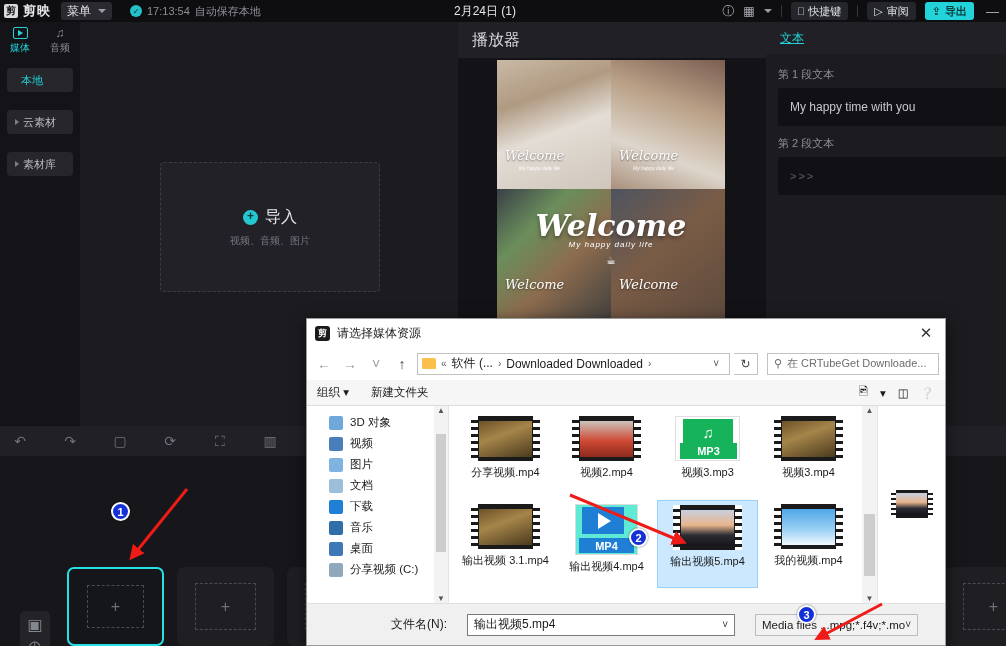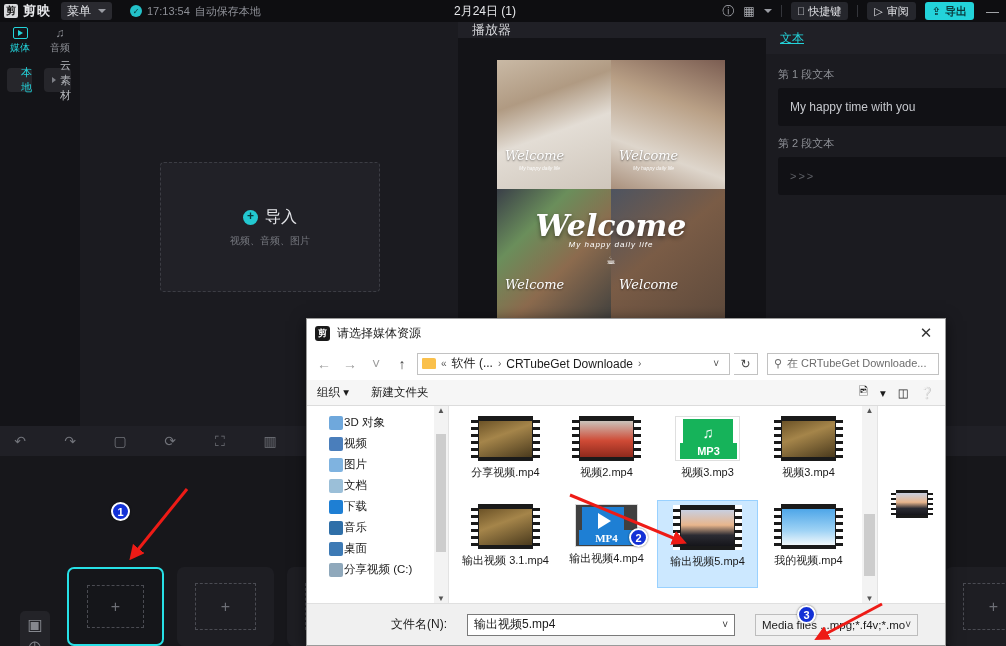--- a/index.html
+++ b/index.html
@@ -53,21 +53,21 @@
   .leftpanel { position: absolute; top: 22px; left: 0; width: 80px; height: 404px; background: #141418; }
   .tabrow { display: flex; height: 38px; }
   .tabitem { flex: 1; display: flex; flex-direction: column; align-items: center;
              justify-content: center; gap: 2px; font-size: 10px; color: #8b8d93; }
   .tabitem.active { color: #23d3da; }
   .tabicon { font-size: 12px; line-height: 12px; }
   .tabicon-box { width: 15px; height: 12px; border: 1.4px solid currentColor; border-radius: 2px;
                  display: flex; align-items: center; justify-content: center; }
   .tabicon-box::after { content: ""; border-left: 5px solid currentColor;
                         border-top: 3.5px solid transparent; border-bottom: 3.5px solid transparent; }
-  .navlist { padding: 8px 7px 0 7px; display: flex; flex-direction: row; gap: 12px; }
+  .navlist { padding: 8px 7px 0 7px; display: flex; flex-direction: column; gap: 18px; }
   .navitem { height: 24px; background: #26262b; border-radius: 4px;
              display: flex; align-items: center; padding-left: 8px;
              font-size: 11px; color: #b9bbc0; gap: 4px; }
   .navitem.active { color: #23d3da; padding-left: 14px; }
   .tri { width: 0; height: 0; border-top: 3px solid transparent;
          border-bottom: 3px solid transparent; border-left: 4px solid #7d7f86; }
 
   
   .mediaarea { position: absolute; top: 22px; left: 80px; width: 378px; height: 404px; background: #1b1b20; }
   .dropzone {
@@ -76,22 +76,22 @@
     display: flex; flex-direction: column; align-items: center; justify-content: center; gap: 6px;
   }
   .import-row { display: flex; align-items: center; gap: 7px; }
   .plus-circle { width: 15px; height: 15px; border-radius: 50%; background: #23c8d0;
                  color: #07383a; font-size: 12px; line-height: 13px; text-align: center; font-weight: bold; }
   .import-label { color: #e4e5e9; font-size: 16px; }
   .import-sub { color: #76787f; font-size: 10px; }
 
   
   .player { position: absolute; top: 22px; left: 458px; width: 308px; height: 404px; background: #131317; }
-  .player-head { height: 16px; background: #202026; display: flex; align-items: center;
-                 padding-left: 14px; color: #d6d7db; font-size: 13px; }
+  .player-head { height: 36px; background: #202026; display: flex; align-items: center;
+                 padding-left: 14px; color: #d6d7db; font-size: 16px; }
   .video-wrap { position: absolute; top: 38px; left: 39px; width: 228px; height: 258px; overflow: hidden; background: #000; }
   .collage { display: grid; grid-template-columns: 1fr 1fr; width: 228px; height: 258px; }
   .cell { position: relative; overflow: hidden; }
   .c-a { background: linear-gradient(160deg,#c9b9a5 0%,#b09a82 30%,#e3ddd5 55%,#cfc6bb 100%); }
   .c-b { background: linear-gradient(200deg,#7b5d52 0%,#b9a086 35%,#ded6cc 70%,#a9907c 100%); }
   .c-c { background: linear-gradient(135deg,#3a3f48 0%,#6a8e5b 30%,#8c6b4e 60%,#43423f 100%); }
   .c-d { background: linear-gradient(140deg,#4e5460 0%,#7a5c46 45%,#5e4a3c 100%); }
   .welcome-sm { position: absolute; left: 8px; bottom: 26px; color: #fff; font-size: 13px;
                 font-family: "DejaVu Serif", serif; font-style: italic; text-shadow: 0 1px 2px rgba(0,0,0,.5); }
   .tiny-sub { position: absolute; left: 22px; bottom: 18px; color: #fff; font-size: 5px;
@@ -170,21 +170,21 @@
              font-size: 12px; color: #444; }
   .searchbox { width: 172px; height: 22px; border: 1px solid #c2c2c2; background: #fff;
                display: flex; align-items: center; gap: 5px; padding: 0 6px;
                font-size: 11px; color: #6d6d6d; margin-left: 5px; }
   .dlg-cmd { height: 26px; background: #f6f6f6; border-bottom: 1px solid #dcdcdc;
              display: flex; align-items: center; padding: 0 10px; gap: 22px; font-size: 11.5px; }
   .cmd-right { margin-left: auto; display: flex; align-items: center; gap: 12px; }
   .dlg-main { display: flex; height: 197px; background: #fff; }
   .tree { width: 142px; background: #fff; border-right: 1px solid #e3e3e3;
           position: relative; padding-top: 6px; }
-  .tree-item { height: 21px; display: flex; align-items: center; gap: 1px;
+  .tree-item { height: 21px; display: flex; align-items: center; gap: 7px;
                padding-left: 22px; font-size: 11.5px; color: #1b1b1b; }
   .tree-item.sel { background: #e6e6e6; }
   .ti-ico { width: 14px; height: 14px; border-radius: 2px; display: inline-block; flex: none; }
   .tree-scroll { position: absolute; right: 0; top: 0; width: 14px; height: 197px;
                  background: #f3f3f3; display: flex; flex-direction: column;
                  align-items: center; justify-content: space-between; font-size: 8px; color: #555; }
   .tree-thumb { position: absolute; top: 28px; left: 2px; width: 10px; height: 118px; background: #cdcdcd; }
   .filegrid { flex: 1; position: relative; background: #fff; padding: 6px 0 0 6px; }
   .grid-rows { display: flex; flex-wrap: wrap; }
   .fileitem { width: 101px; height: 88px; display: flex; flex-direction: column;
@@ -201,21 +201,21 @@
   .tn-sunset { background: linear-gradient(180deg,#c8cfe0 0%,#e8b58c 42%,#2b2b33 70%,#15151a 100%); }
   .tn-sky { background: linear-gradient(180deg,#4ea6e8 0%,#9fd3f5 60%,#f2f8fc 100%); }
   .thumb-mp3 { width: 65px; height: 45px; background: #fff; border: 1px solid #dfdfdf;
                position: relative; display: flex; align-items: flex-end; }
   .mp3-top { position: absolute; left: 7px; top: 2px; width: 50px; height: 26px;
              background: #16b35a; color: #fff; font-size: 15px;
              display: flex; align-items: center; justify-content: center; }
   .mp3-tag { position: absolute; left: 4px; bottom: 1px; width: 57px; height: 16px;
              background: #16b35a; color: #fff; font-size: 11px; font-weight: bold;
              display: flex; align-items: center; justify-content: center; }
-  .thumb-mp4 { width: 63px; height: 43px; background: #404040; border: 1px solid #dcdcdc; position: relative; font-family: Liberation Serif, serif; }
+  .thumb-mp4 { width: 63px; height: 51px; background: #5eead4; border: 1px solid #dcdcdc; position: relative; }
   .mp4-play { position: absolute; left: 6px; top: 2px; width: 42px; height: 27px;
               background: #1e7fd4; display: flex; align-items: center; justify-content: center; }
   .mp4-play::after { content: ""; border-left: 13px solid #fff; border-top: 8px solid transparent;
                      border-bottom: 8px solid transparent; margin-left: 3px; }
   .mp4-tag { position: absolute; left: 3px; bottom: 1px; width: 55px; height: 15px;
              background: #1e7fd4; color: #fff; font-size: 11px; font-weight: bold;
              display: flex; align-items: center; justify-content: center; }
   .fname { font-size: 11px; color: #1b1b1b; text-align: center; line-height: 13px;
            margin-top: 5px; width: 99px; }
   .grid-scroll { position: absolute; right: 0; top: 0; width: 15px; height: 197px; background: #f3f3f3;
@@ -395,21 +395,21 @@
     <div class="dlg-nav">
       <span class="nav-ico">←</span>
       <span class="nav-ico">→</span>
       <span class="nav-ico">˅</span>
       <span class="nav-ico on">↑</span>
       <div class="addrbar">
         <span class="folder-ico"></span>
         <span class="crumb-sep">«</span>
         <span>软件 (...</span>
         <span class="crumb-sep">›</span>
-        <span>CRTubeGet Downloade</span>
+        <span>Downloaded Downloaded</span>
         <span class="crumb-sep">›</span>
         <span class="addr-caret">˅</span>
       </div>
       <span class="refresh">↻</span>
       <div class="searchbox">
         <span>⚲</span>
         <span>在 CRTubeGet Downloade...</span>
       </div>
     </div>
 

